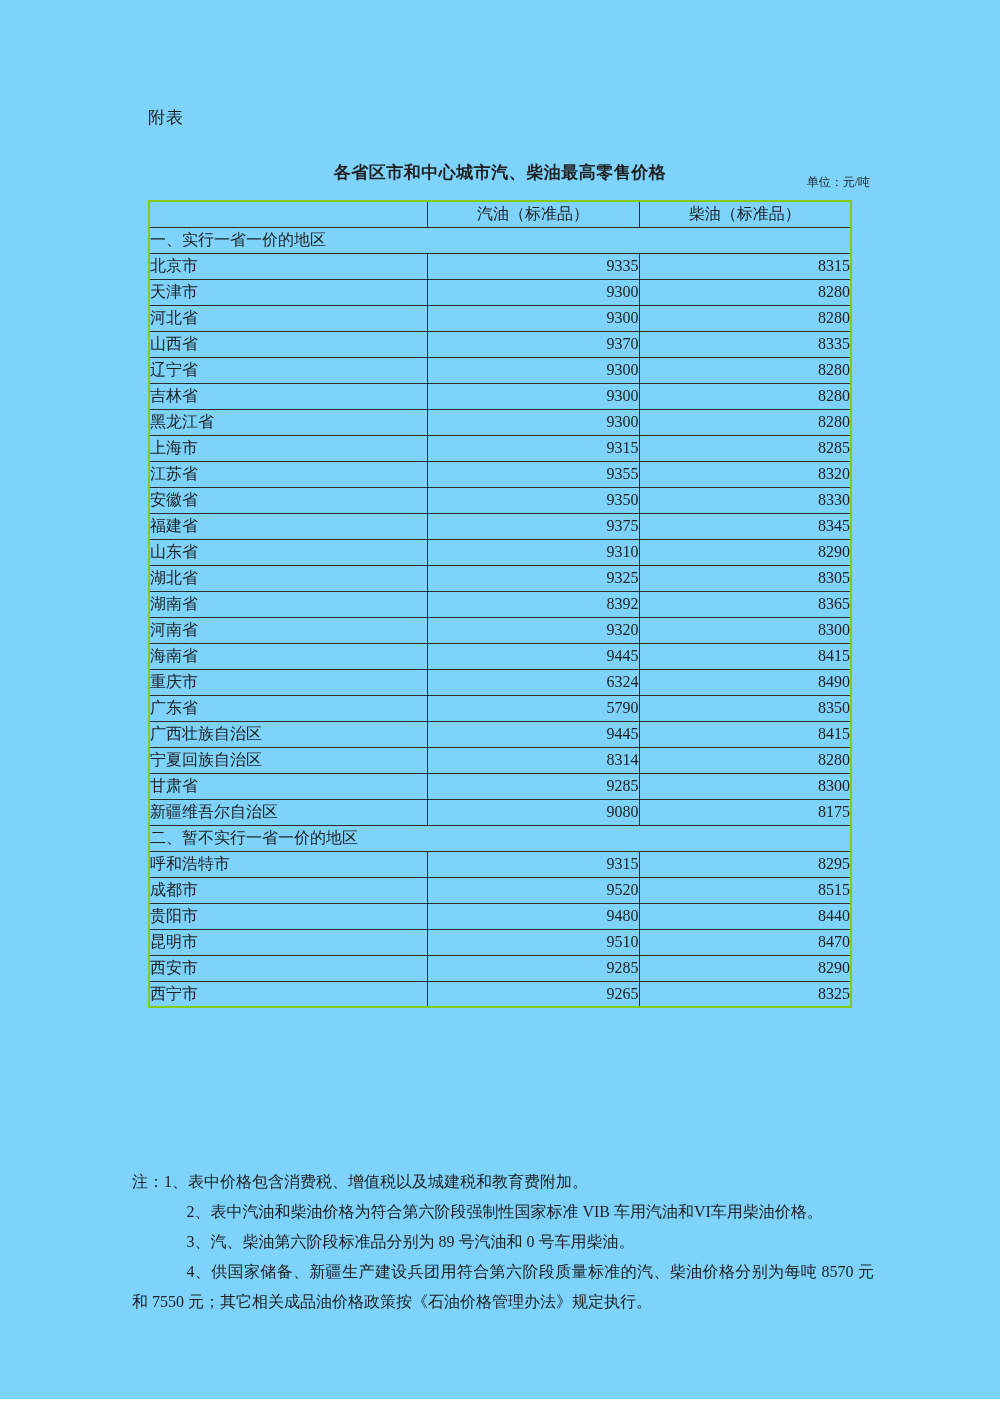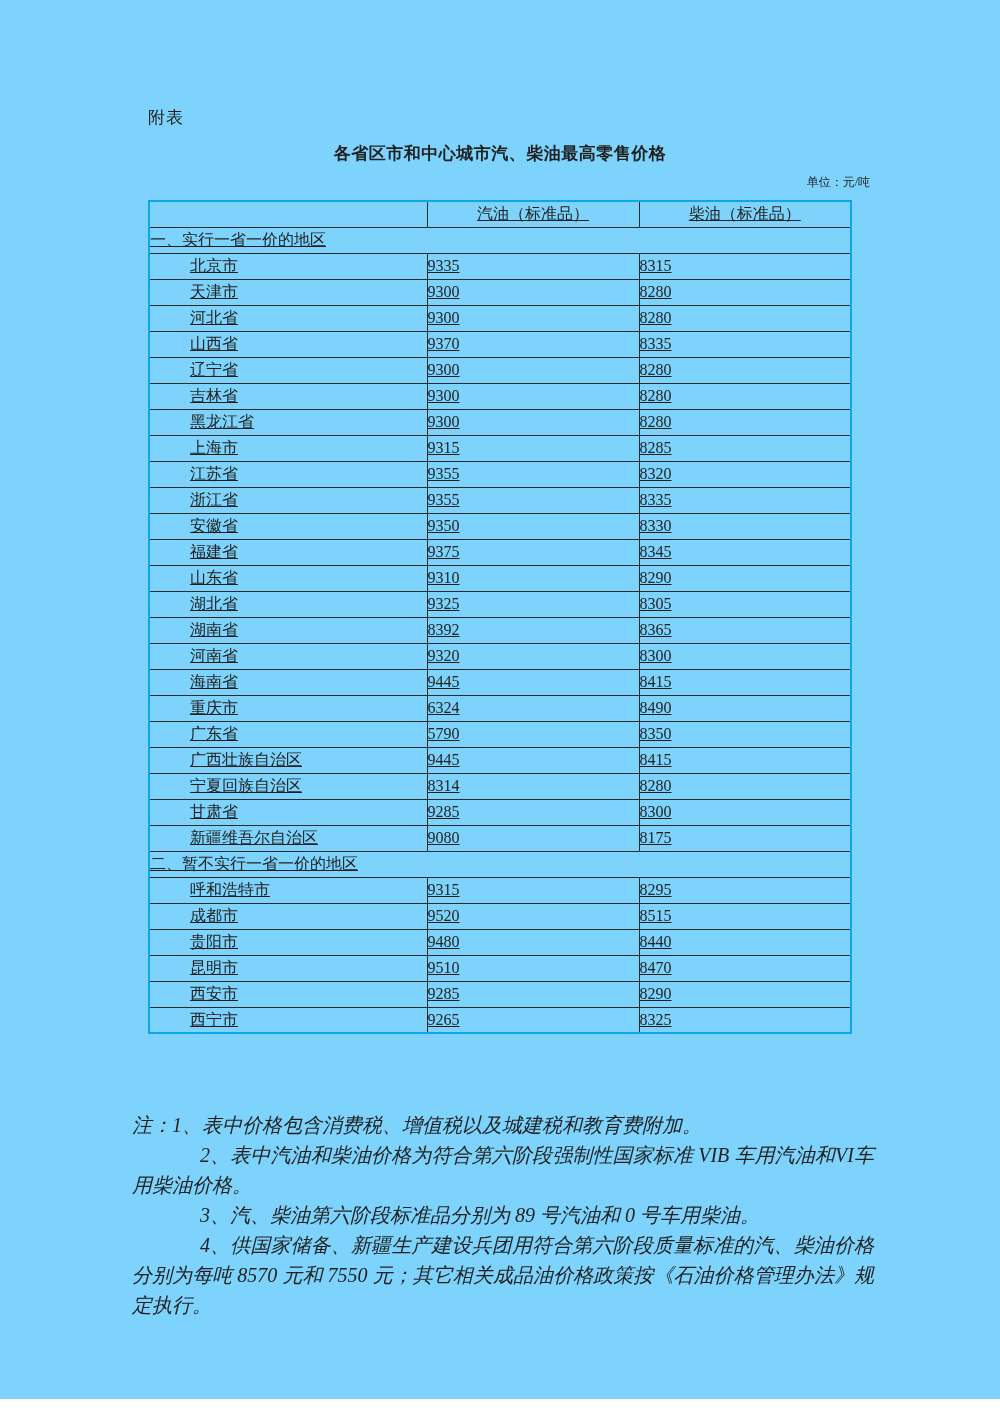--- a/index.html
+++ b/index.html
@@ -16,76 +16,73 @@
   .attachment-label {
     position: absolute;
     left: 148px;
     top: 106px;
     font-size: 17px;
     letter-spacing: 1px;
   }
   .doc-title {
     position: absolute;
     left: 148px;
-    top: 142px;
+    top: 161px;
     width: 704px;
     text-align: center;
     font-size: 17px;
     font-weight: bold;
     letter-spacing: 0.5px;
   }
   .unit-line {
     position: absolute;
     left: 148px;
     top: 174px;
     width: 722px;
     text-align: right;
     font-size: 12px;
   }
   table.price-table {
     position: absolute;
     left: 148px;
     top: 200px;
     width: 702px;
     border-collapse: collapse;
-    border: 2px solid #0ea5e9;
+    border: 2px solid #84cc16;
     table-layout: fixed;
-    text-decoration: underline;
   }
   table.price-table td {
     border: 1px solid #2b2b2b;
     height: 26px;
     font-size: 16px;
     line-height: 20px;
     vertical-align: middle;
     white-space: nowrap;
     overflow: hidden;
   }
   td.col-head {
     text-align: center;
     border-bottom-width: 2px;
   }
   td.section-header {
     text-align: left;
   }
   td.region-cell {
     text-align: left;
-    padding-left: 40px;
   }
   td.num-cell {
-    text-align: left;
+    text-align: right;
     font-family: "Liberation Serif", "DejaVu Serif", serif;
   }
   .notes {
     position: absolute;
     left: 132px;
-    top: 1110px;
+    top: 1167px;
     width: 742px;
-    font-size: 20px;
-    font-style: italic;
+    font-size: 16px;
   }
   .note {
     line-height: 30px;
     text-indent: 3.4em;
     text-align: justify;
   }
   .note.first {
     text-indent: 0;
   }
 </style>
@@ -154,25 +151,20 @@
           <td class="region-cell">上海市</td>
           <td class="num-cell">9315</td>
           <td class="num-cell">8285</td>
         </tr>
         <tr>
           <td class="region-cell">江苏省</td>
           <td class="num-cell">9355</td>
           <td class="num-cell">8320</td>
         </tr>
         <tr>
-          <td class="region-cell">浙江省</td>
-          <td class="num-cell">9355</td>
-          <td class="num-cell">8335</td>
-        </tr>
-        <tr>
           <td class="region-cell">安徽省</td>
           <td class="num-cell">9350</td>
           <td class="num-cell">8330</td>
         </tr>
         <tr>
           <td class="region-cell">福建省</td>
           <td class="num-cell">9375</td>
           <td class="num-cell">8345</td>
         </tr>
         <tr>

